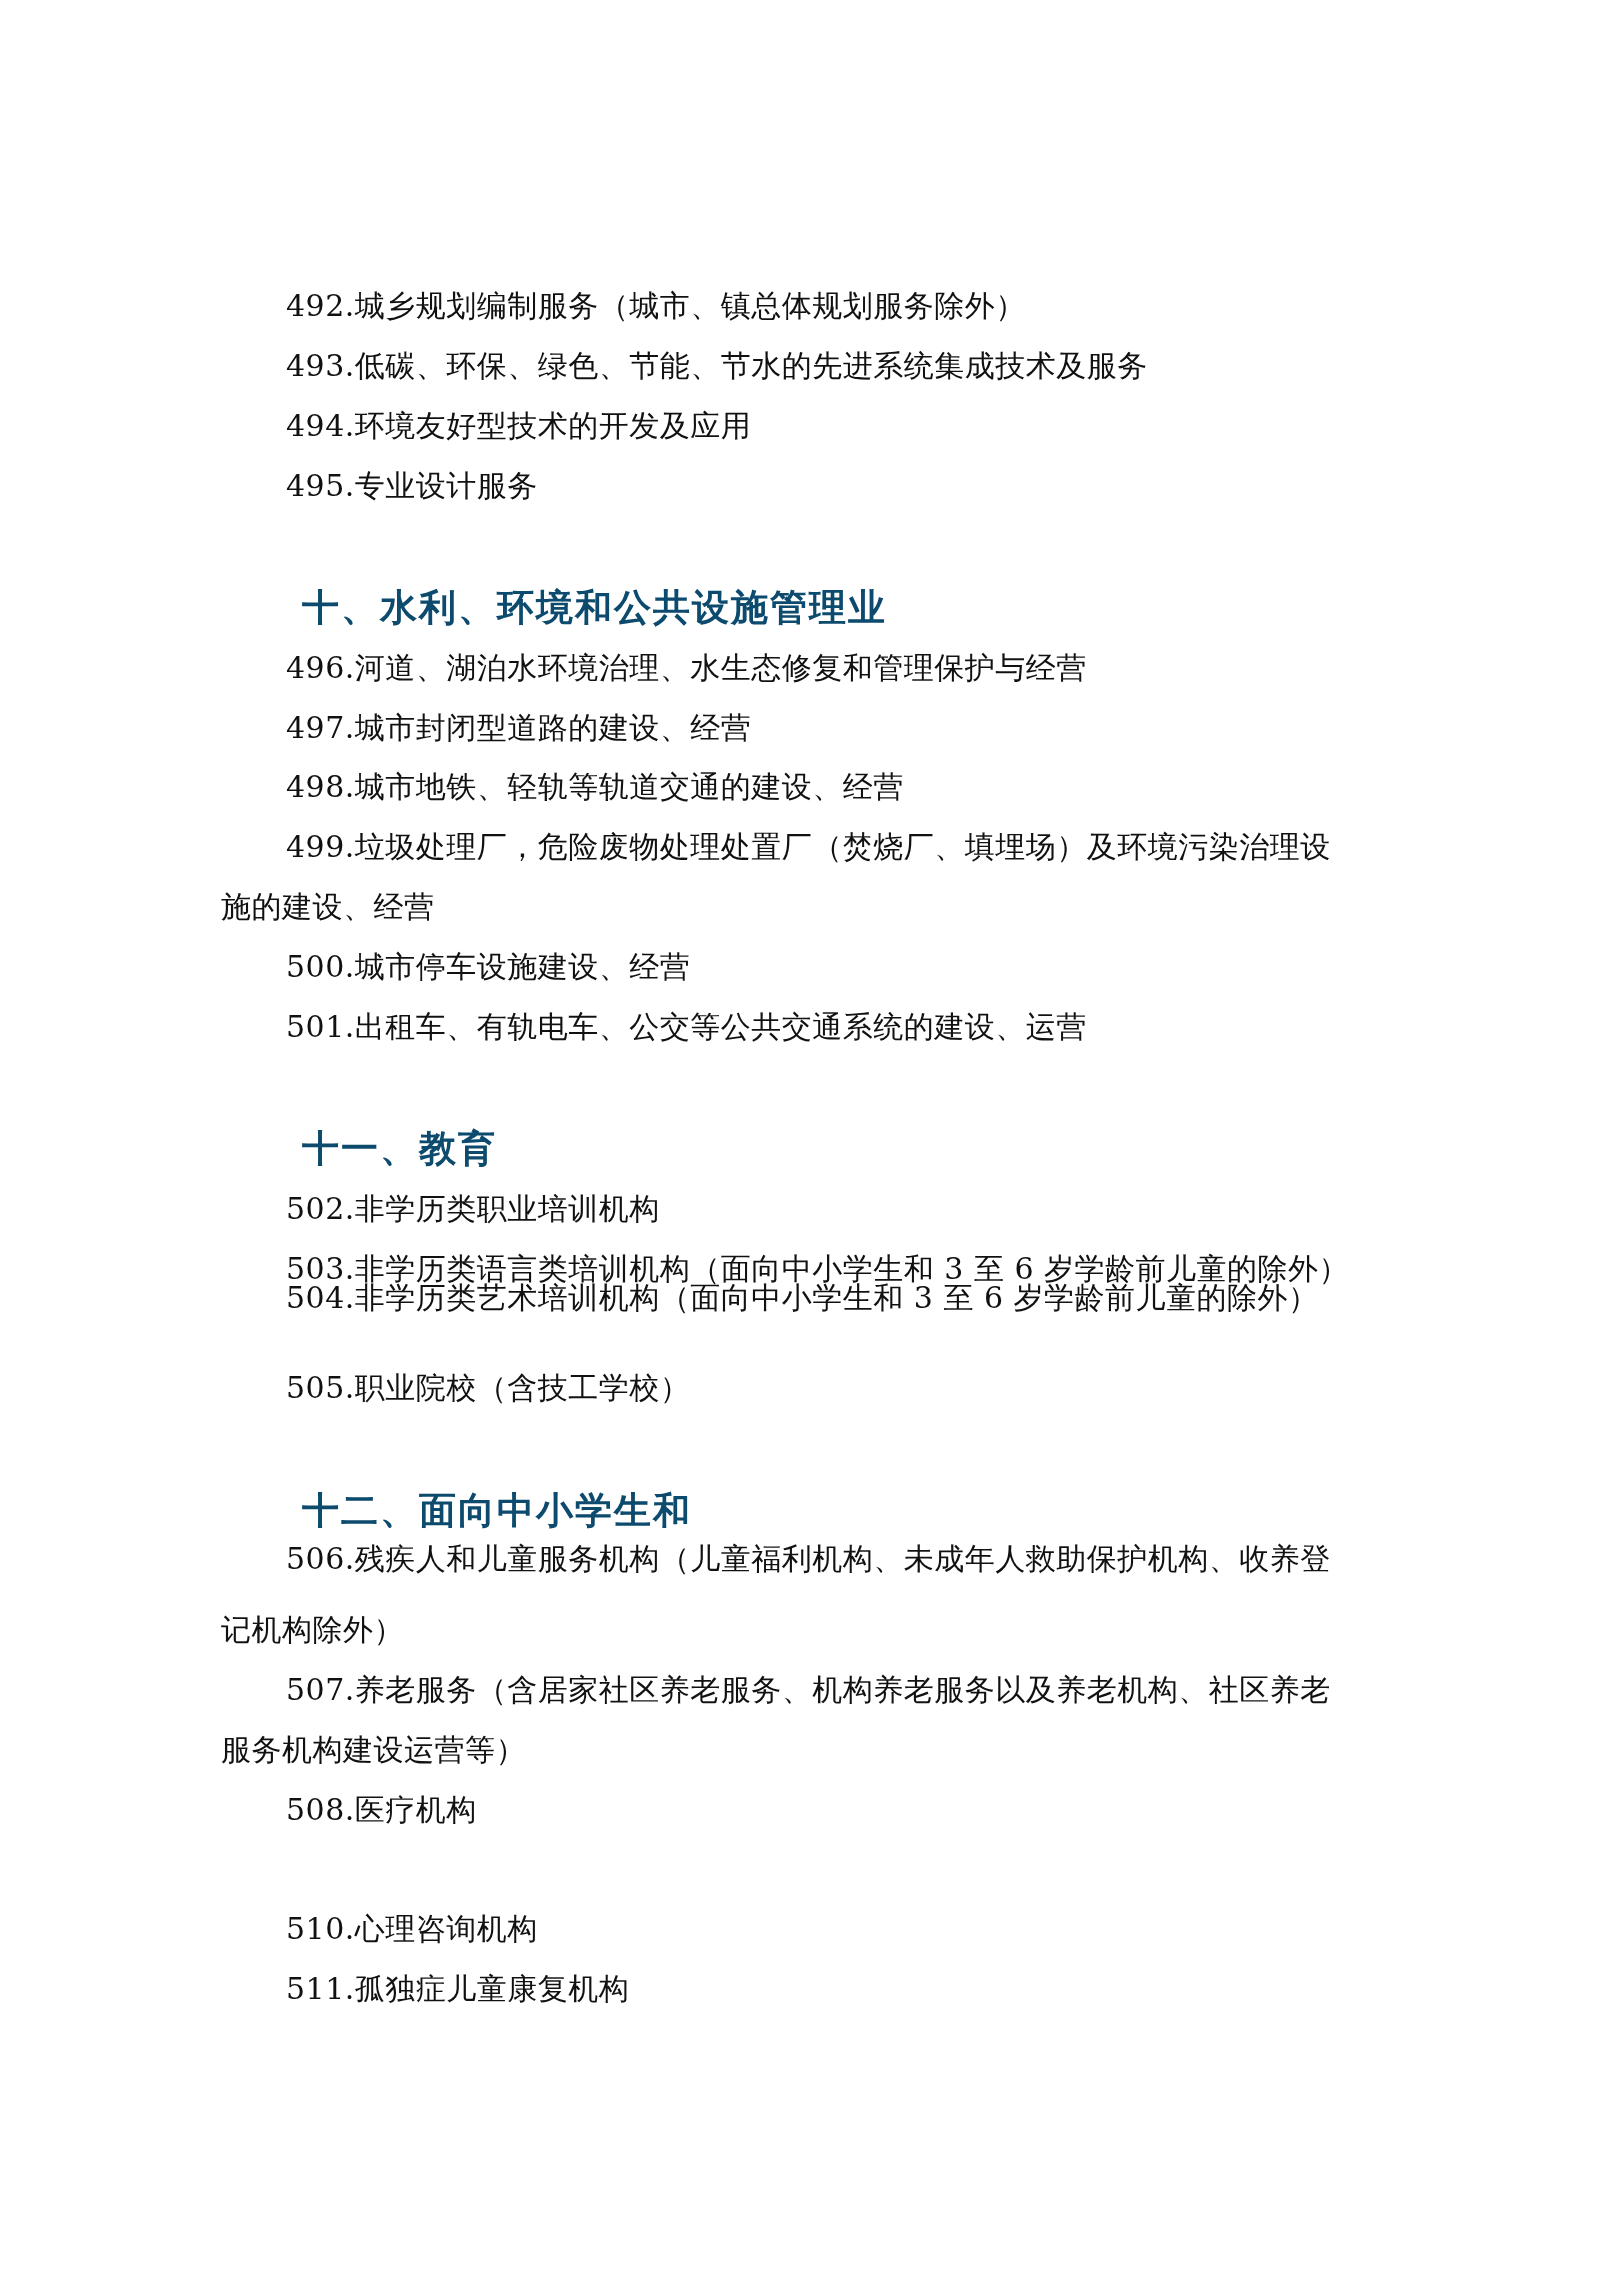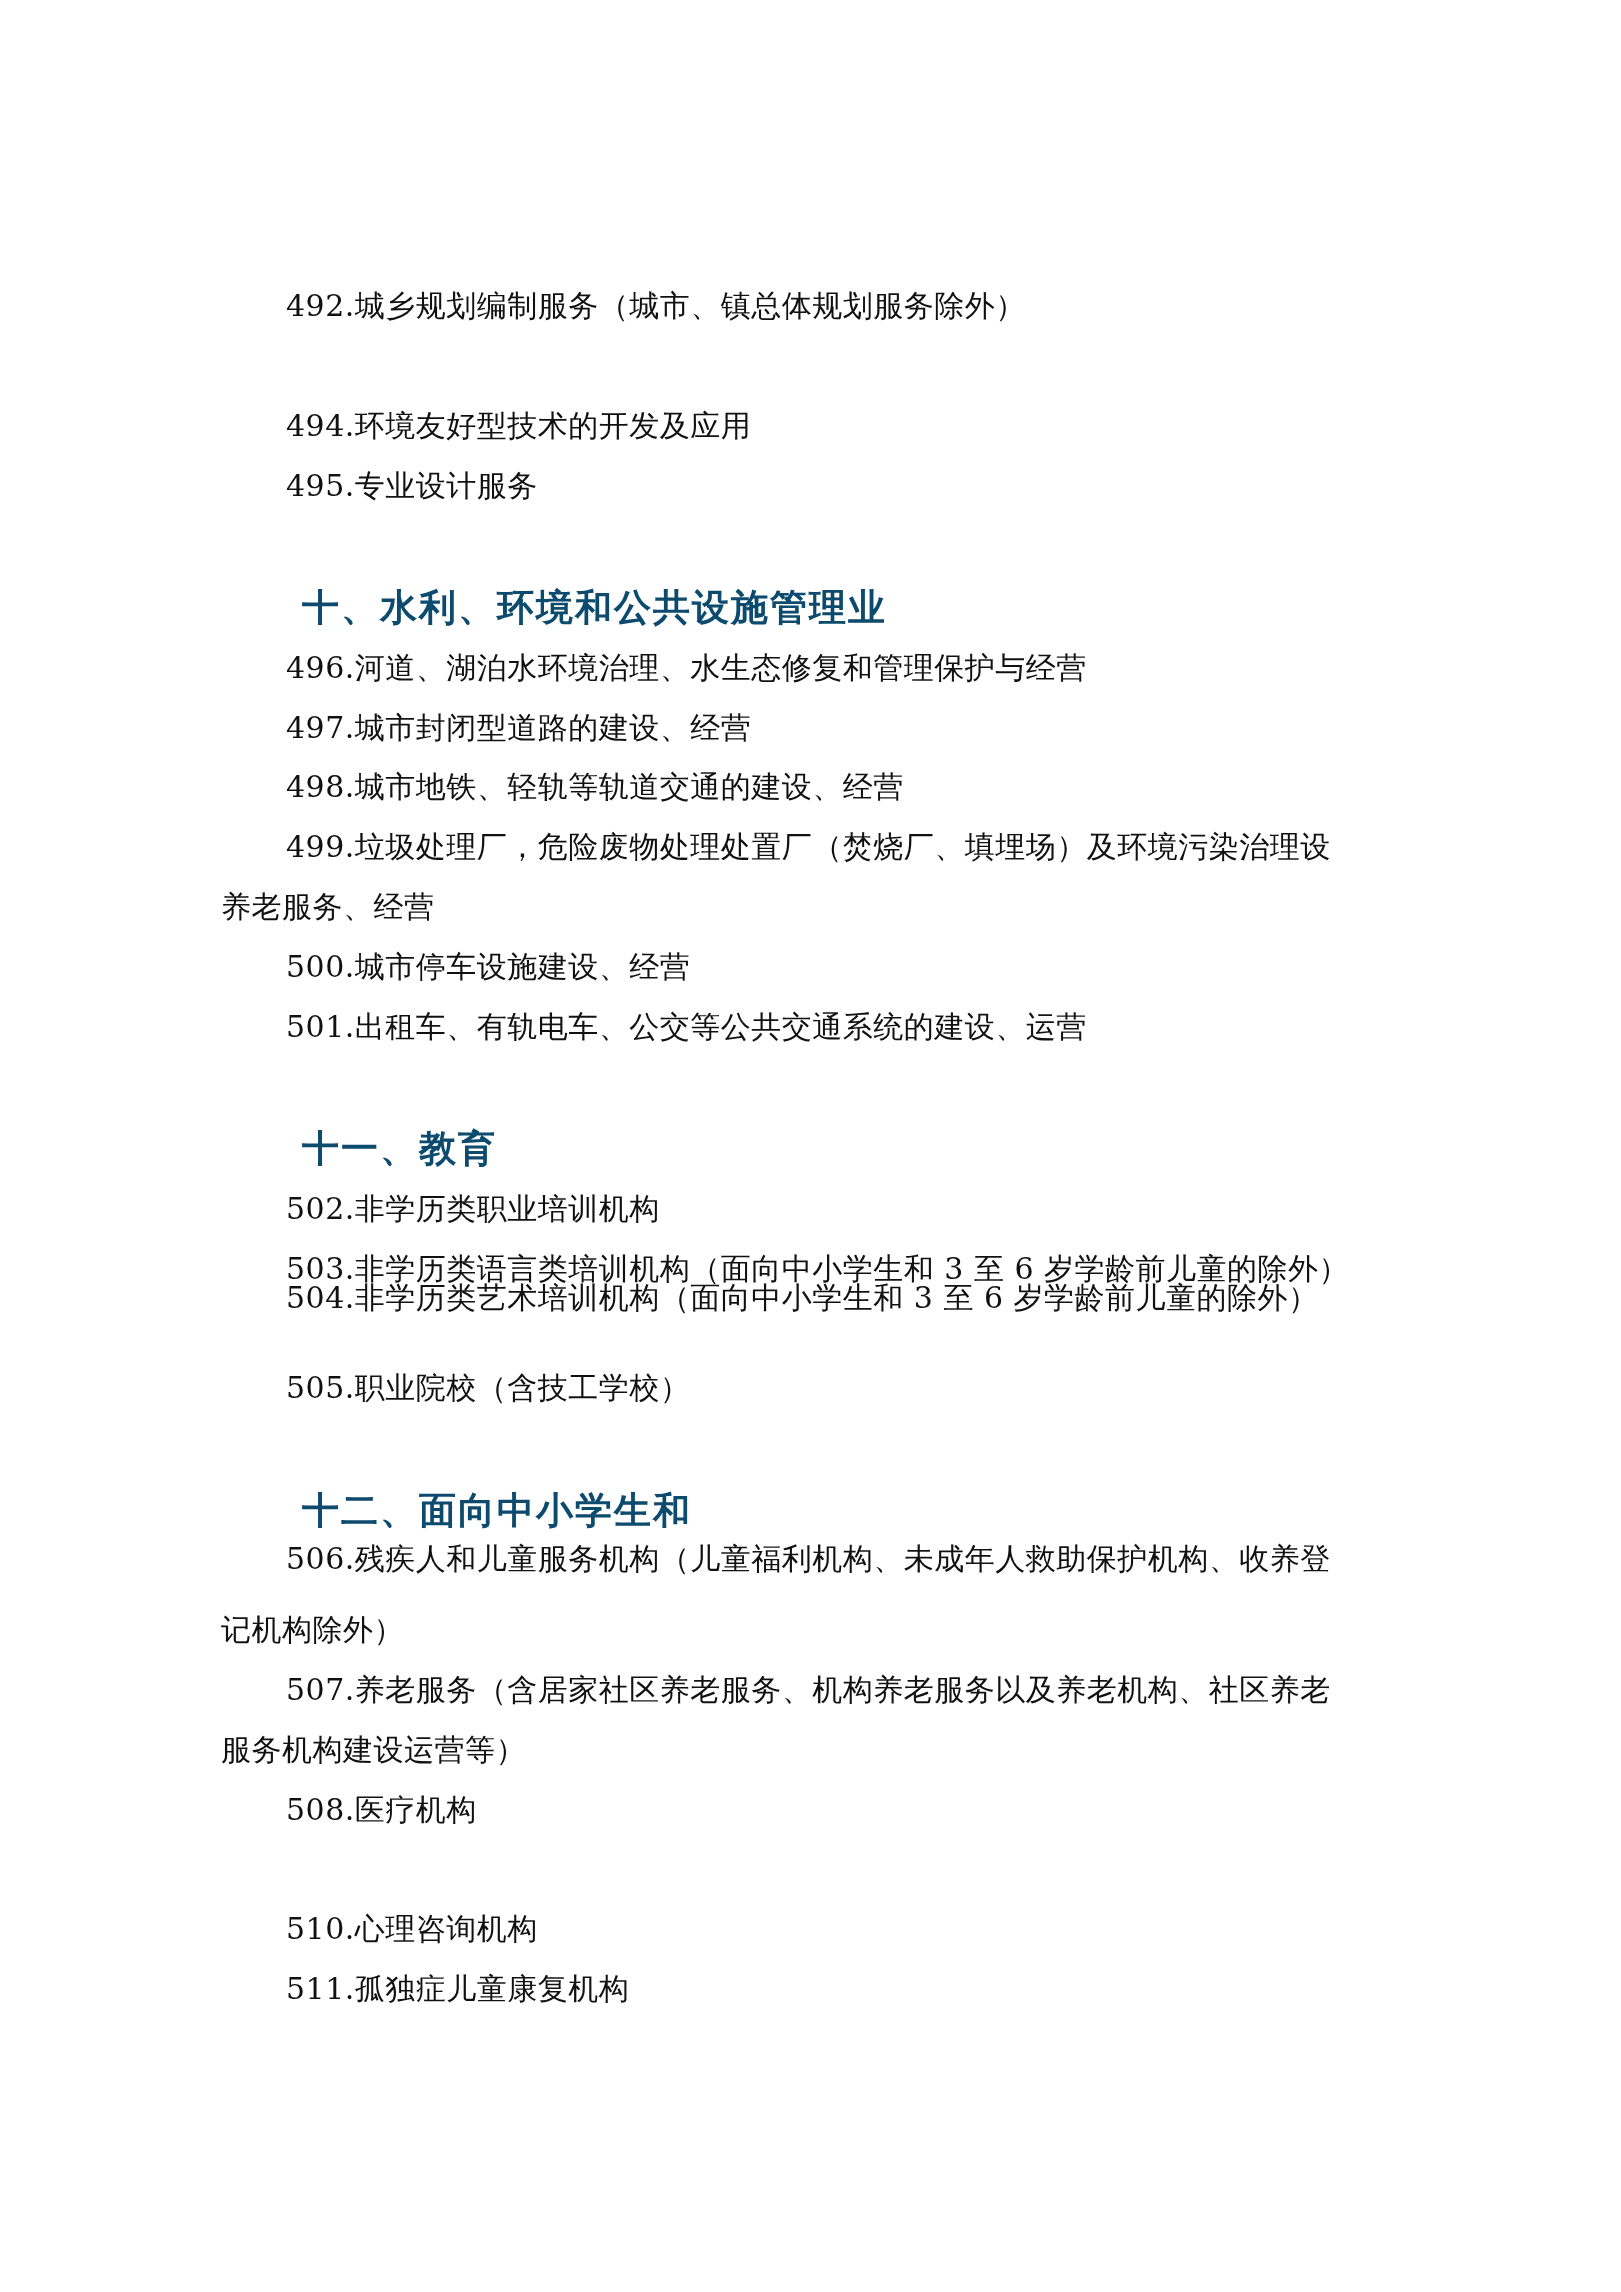--- a/index.html
+++ b/index.html
@@ -9,29 +9,30 @@
     .line { position: absolute; left: 221px; width: 1171px; font-size: 30px; line-height: 39px; white-space: nowrap; letter-spacing: 0.5px; }
     .line.indent { left: 286px; }
     .heading { position: absolute; left: 302px; font-family: "DejaVu Sans", "Liberation Sans", sans-serif; font-weight: bold; font-size: 37px; line-height: 45px; white-space: nowrap; letter-spacing: 2px; color: #0c4a6e; }
   </style>
 </head>
 <body>
 
 <div class="page">
 
   <div class="line indent" style="top:286px">492.城乡规划编制服务（城市、镇总体规划服务除外）</div>
+  <div class="line indent" style="top:346px">493.低碳、环保、绿色、节能、节水的先进系统集成技术及服务</div>
   <div class="line indent" style="top:406px">494.环境友好型技术的开发及应用</div>
   <div class="line indent" style="top:466px">495.专业设计服务</div>
 
   <div class="heading" style="top:585px">十、水利、环境和公共设施管理业</div>
   <div class="line indent" style="top:648px">496.河道、湖泊水环境治理、水生态修复和管理保护与经营</div>
   <div class="line indent" style="top:708px">497.城市封闭型道路的建设、经营</div>
   <div class="line indent" style="top:767px">498.城市地铁、轻轨等轨道交通的建设、经营</div>
   <div class="line indent" style="top:827px">499.垃圾处理厂，危险废物处理处置厂（焚烧厂、填埋场）及环境污染治理设</div>
-  <div class="line" style="top:887px">养老服务、经营</div>
+  <div class="line" style="top:887px">施的建设、经营</div>
   <div class="line indent" style="top:947px">500.城市停车设施建设、经营</div>
   <div class="line indent" style="top:1007px">501.出租车、有轨电车、公交等公共交通系统的建设、运营</div>
 
   <div class="heading" style="top:1126px">十一、教育</div>
   <div class="line indent" style="top:1189px">502.非学历类职业培训机构</div>
   <div class="line indent" style="top:1249px">503.非学历类语言类培训机构（面向中小学生和 3 至 6 岁学龄前儿童的除外）</div>
   <div class="line indent" style="top:1278px">504.非学历类艺术培训机构（面向中小学生和 3 至 6 岁学龄前儿童的除外）</div>
   <div class="line indent" style="top:1368px">505.职业院校（含技工学校）</div>
 
   <div class="heading" style="top:1488px">十二、面向中小学生和</div>

